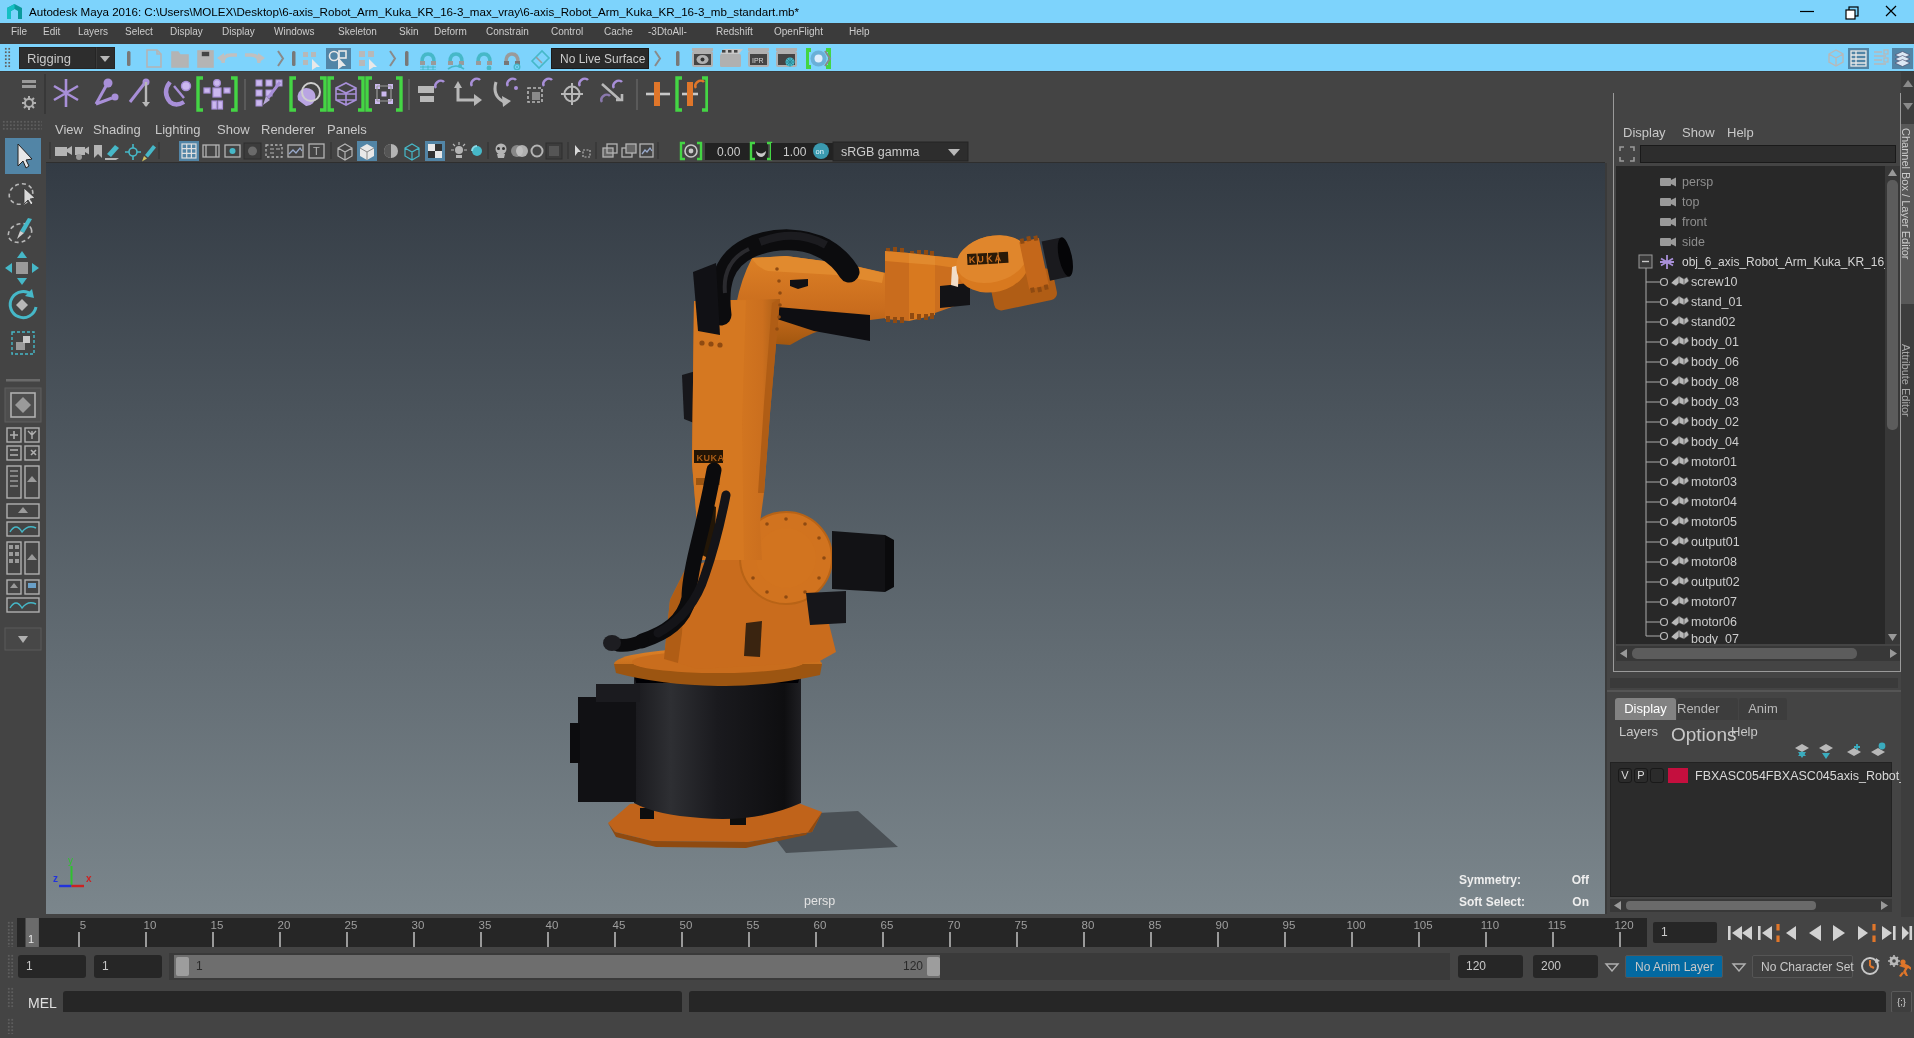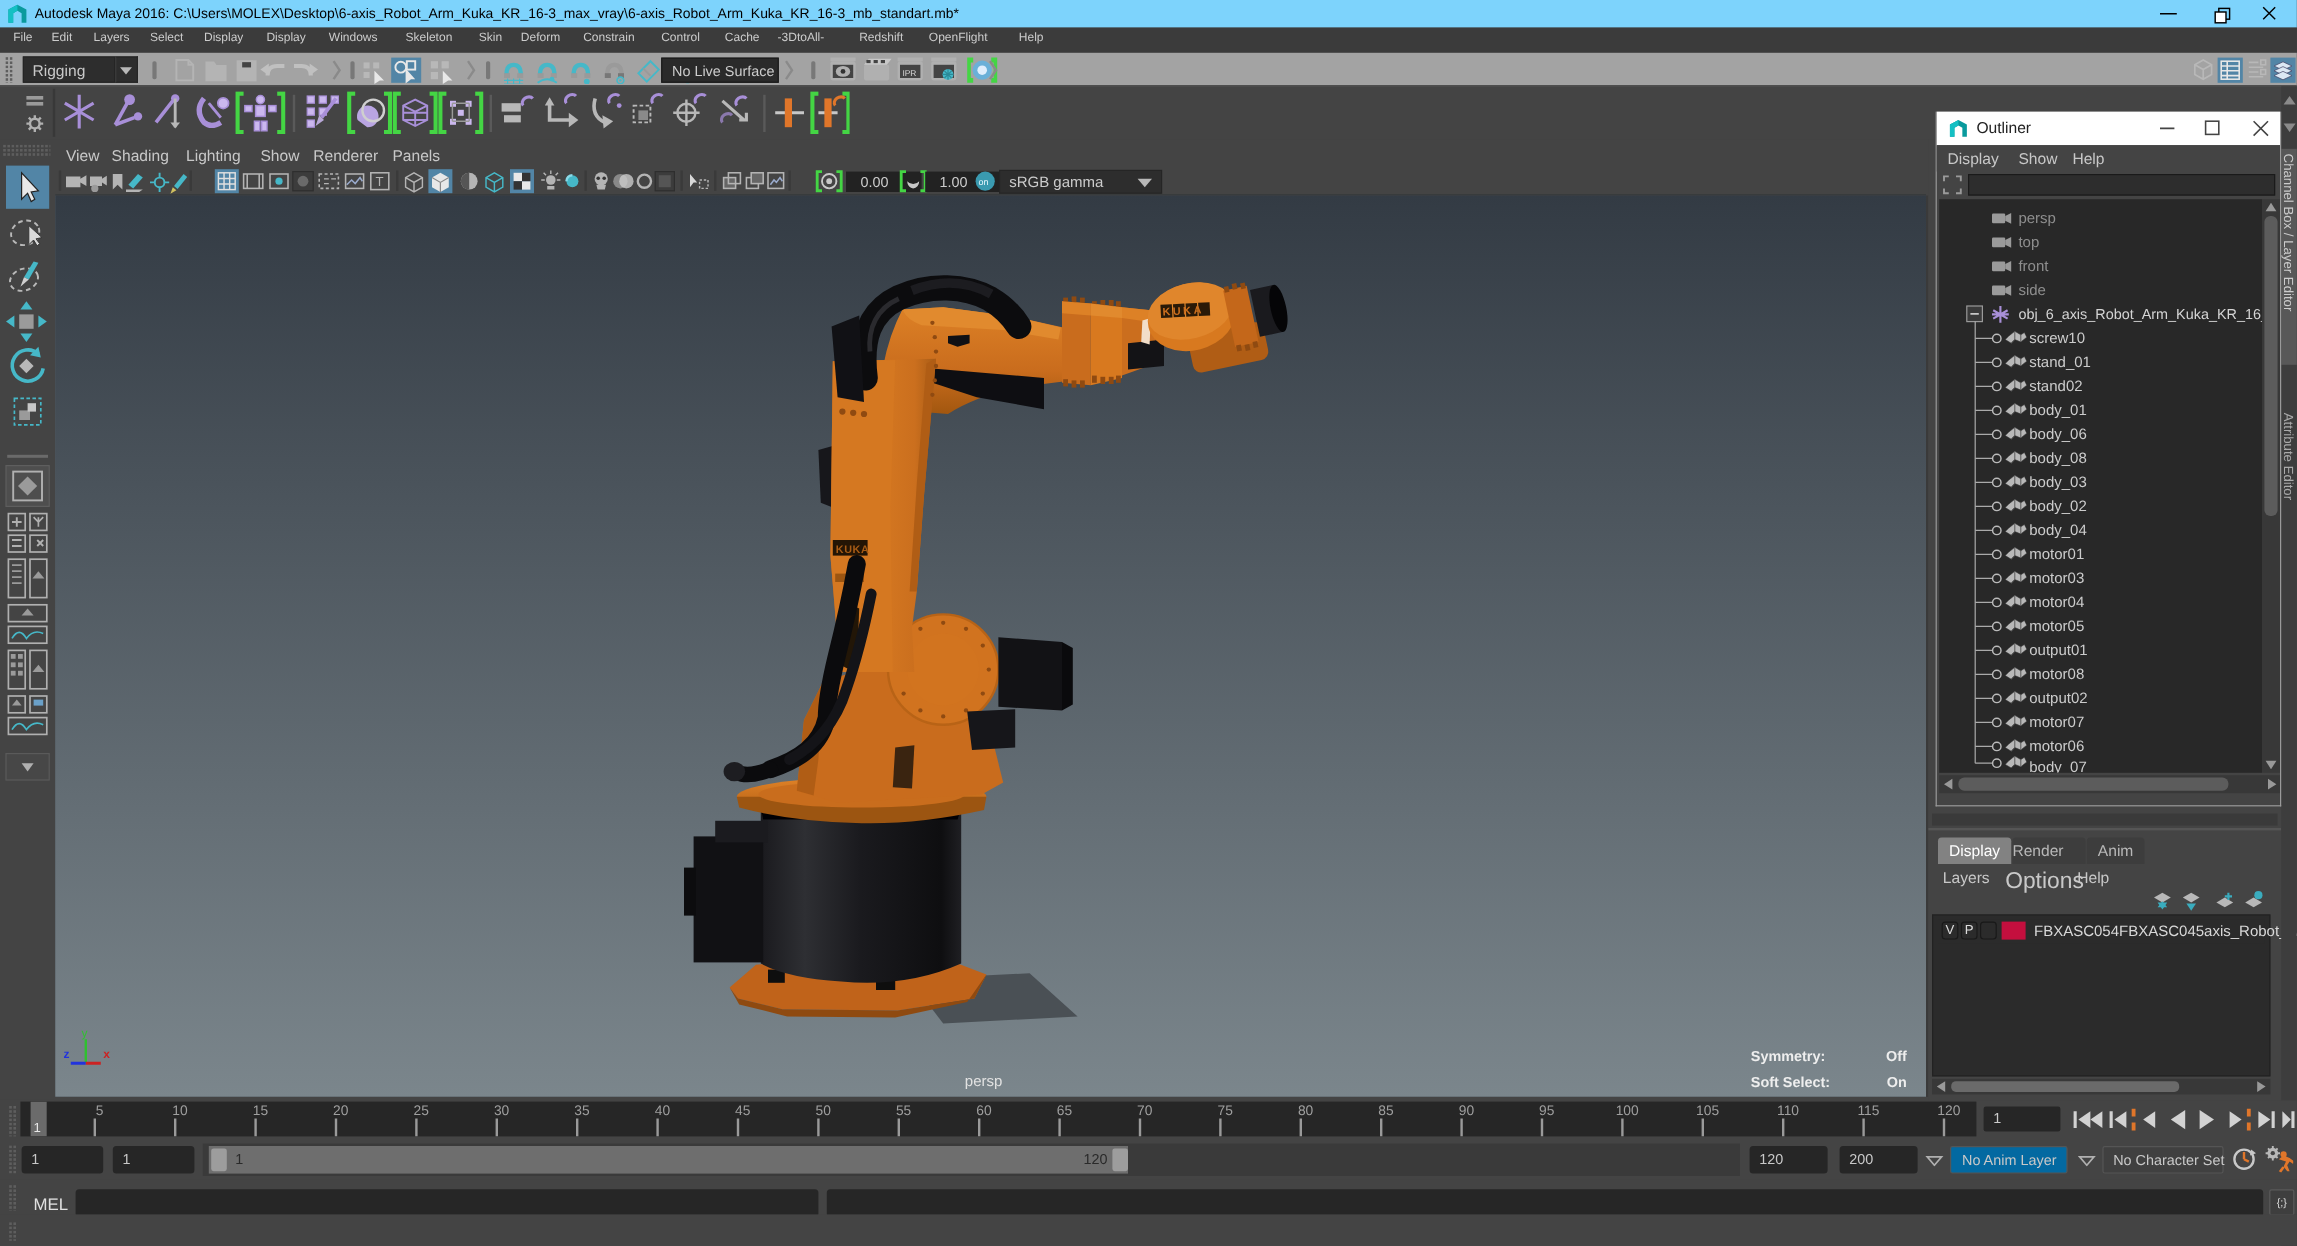--- a/index.html
+++ b/index.html
@@ -3,21 +3,21 @@
 <meta charset="utf-8">
 <style>
 * { margin:0; padding:0; box-sizing:border-box; }
 html,body { width:1914px; height:1038px; overflow:hidden; background:#444444;
   font-family:"Liberation Sans", sans-serif; }
 .abs { position:absolute; }
 #titlebar { position:absolute; left:0; top:0; width:1914px; height:23px; background:#7dd3fc; color:#000; }
 #titlebar .t { position:absolute; left:29px; top:5px; font-size:11.6px; }
 #menubar { position:absolute; left:0; top:23px; width:1914px; height:21px; background:#3b3b3b; }
 #menubar span { position:absolute; top:3px; font-size:10px; color:#cccccc; }
-#statusline { position:absolute; left:0; top:44px; width:1914px; height:28px; background:#a3a3a3; border-bottom:1px solid #3a3a3a;}
+#statusline { position:absolute; left:0; top:44px; width:1914px; height:28px; background:#7dd3fc; border-bottom:1px solid #3a3a3a;}
 #shelf { position:absolute; left:0; top:72px; width:1914px; height:44px; background:#444444; }
 #toolbox { position:absolute; left:0; top:116px; width:45px; height:800px; background:#444444; }
 #vpanel { position:absolute; left:45px; top:116px; width:1562px; height:801px; background:#444444; }
 #vmenu span { position:absolute; top:0px; font-size:13px; color:#c8c8c8; }
 #rightdock { position:absolute; left:1607px; top:116px; width:294px; height:801px; background:#444444; }
 #sidebar { position:absolute; left:1901px; top:72px; width:13px; height:966px; background:#3d3d3d; }
 #timerow { position:absolute; left:0; top:917px; width:1914px; height:33px; background:#444444; }
 #rangerow { position:absolute; left:0; top:950px; width:1914px; height:33px; background:#444444; }
 #melrow { position:absolute; left:0; top:983px; width:1914px; height:29px; background:#444444; }
 #helprow { position:absolute; left:0; top:1012px; width:1914px; height:26px; background:#444444; }
@@ -858,32 +858,20 @@
   </div>
 </div>
 <div id="sidebar">
   <div class="abs" style="left:0;top:52px;width:13px;height:180px;background:#585858"></div>
   <span class="abs" style="left:11px;top:56px;font-size:11px;color:#ccc;transform:rotate(90deg);transform-origin:0 0;white-space:nowrap">Channel Box / Layer Editor</span>
   <span class="abs" style="left:11px;top:272px;font-size:11px;color:#aaa;transform:rotate(90deg);transform-origin:0 0;white-space:nowrap">Attribute Editor</span>
 </div>
 
 <div id="outliner" class="abs" style="left:1613px;top:93px;width:288px;height:579px;background:#444444;border:1px solid #9a9a9a;border-top:none">
 
-  <div class="abs" style="left:0;top:0;width:286px;height:28px;background:#ffffff">
-    <svg class="abs" style="left:10px;top:6px" width="16" height="16" viewBox="0 0 17 17">
-      <path d="M1 16 L1 5 L8.5 1 L16 5 L16 16 L12 16 L12 8 L8.5 6 L5 8 L5 16 Z" fill="#0a9a9d"></path>
-      <path d="M1 16 L1 5 L8.5 1 L8.5 6 L5 8 L5 16 Z" fill="#14c0c4"></path>
-    </svg>
-    <span class="abs" style="left:33px;top:6px;font-size:13px;color:#222">Outliner</span>
-    <svg class="abs" style="left:180px;top:0" width="106" height="28" viewBox="0 0 106 28">
-      <line x1="6" y1="14" x2="18" y2="14" stroke="#444" stroke-width="1.3"></line>
-      <rect x="44" y="8" width="11" height="11" fill="none" stroke="#444" stroke-width="1.3"></rect>
-      <path d="M84 8 L96 20 M96 8 L84 20" stroke="#444" stroke-width="1.3"></path>
-    </svg>
-  </div>
 
   <div class="abs" style="left:0;top:28px;width:286px;height:22px;background:#444444">
     <span class="abs" style="left:9px;top:4px;font-size:13px;color:#c8c8c8">Display</span>
     <span class="abs" style="left:68px;top:4px;font-size:13px;color:#c8c8c8">Show</span>
     <span class="abs" style="left:113px;top:4px;font-size:13px;color:#c8c8c8">Help</span>
   </div>
 
   <svg class="abs" style="left:4px;top:52px" width="20" height="18" viewBox="0 0 20 18">
     <g stroke="#9a9a9a" stroke-width="1.6" fill="none">
         <path d="M2 6 V2 H6 M12 2 H16 V6 M16 12 V16 H12 M6 16 H2 V12"></path>

